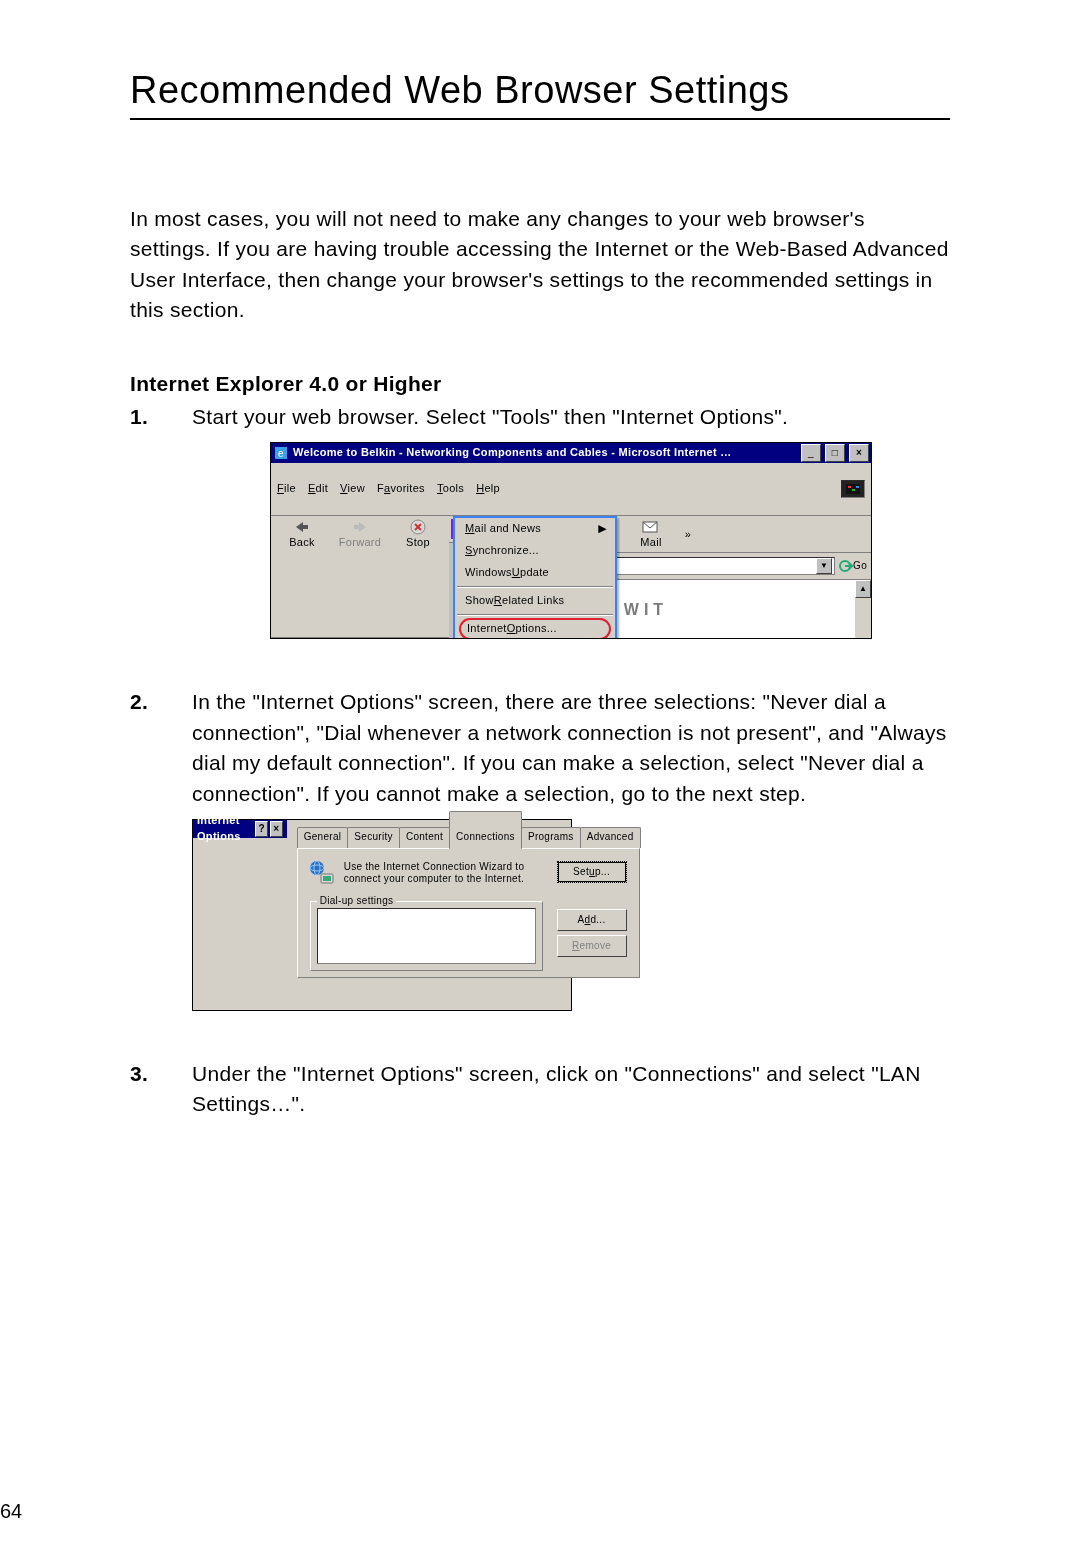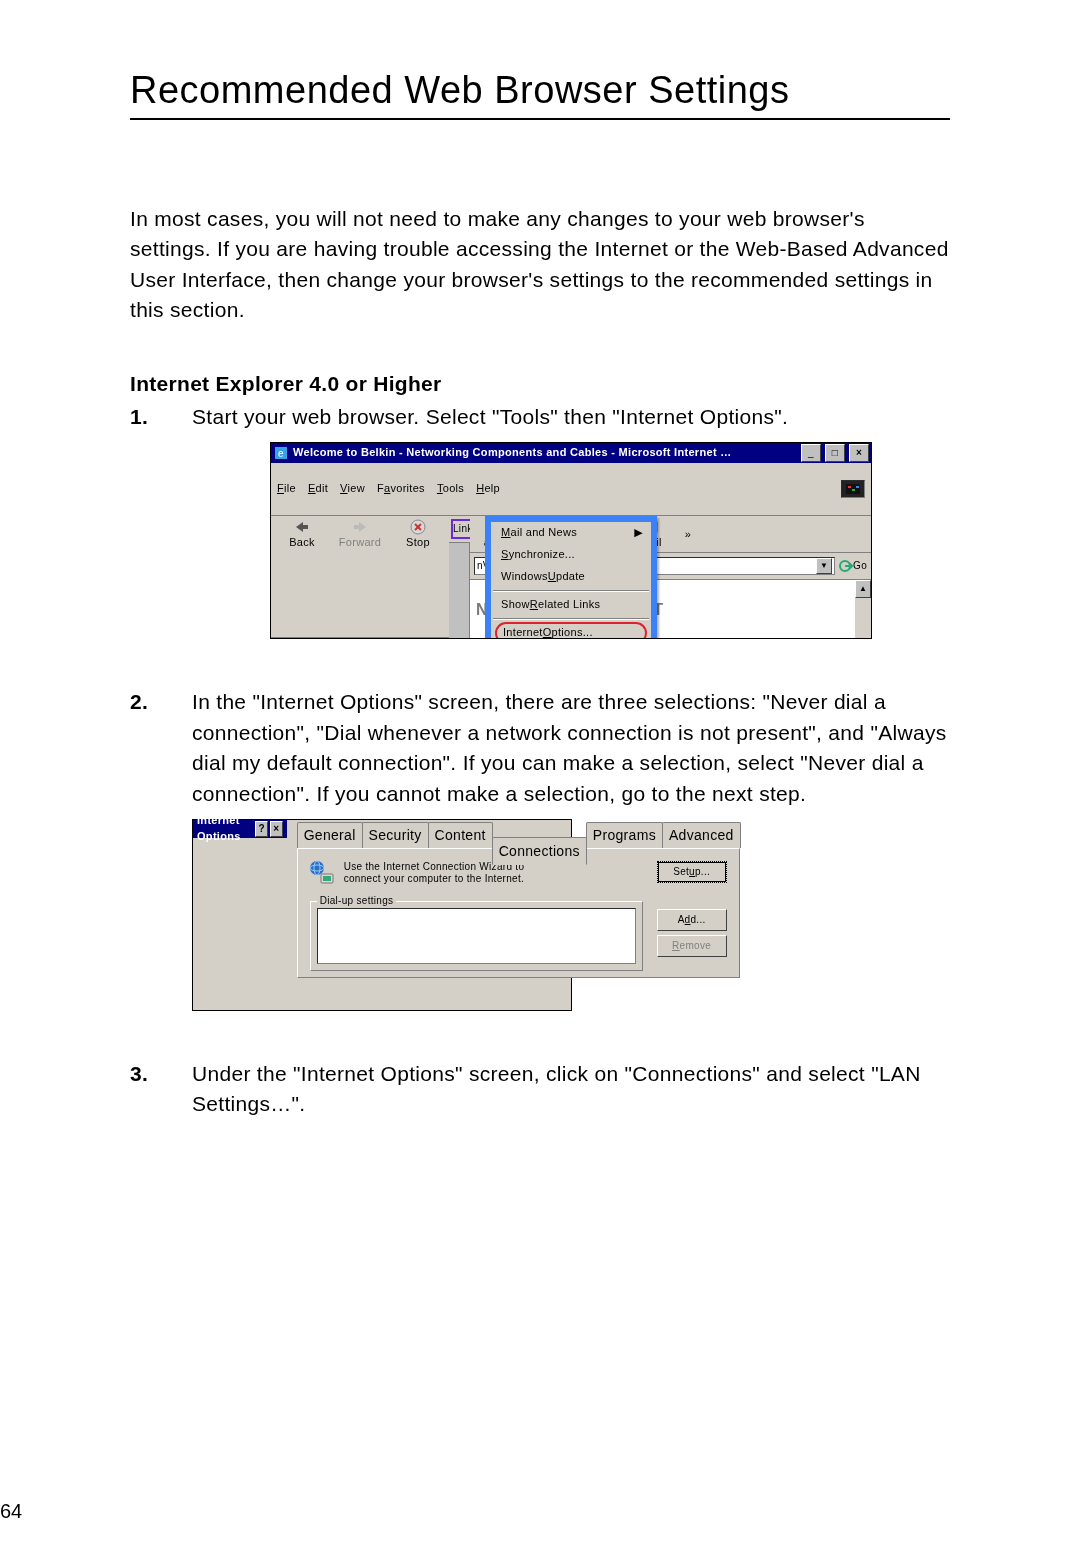--- a/index.html
+++ b/index.html
@@ -33,21 +33,21 @@
   .tbtn{display:flex;flex-direction:column;align-items:center;width:58px;color:#000}
   .tbtn.dis{color:#808080}
   .tbtn .ico{width:22px;height:16px;display:flex;align-items:center;justify-content:center}
   .ie-addr{background:#d4d0c8;display:flex;align-items:center;height:22px;padding:2px;border-bottom:1px solid #808080;gap:3px}
   .lnk{font-size:10px;border:2px solid #6d28d9;padding:1px 0;background:#d4d0c8}
   .addrlbl{font-size:10px}
   .addrbox{flex:1;background:#fff;border:1px inset #808080;height:16px;display:flex;align-items:center;font-size:10px;padding:0 2px;color:#000;gap:3px;overflow:hidden}
   .ie-content-left{flex:1;background:linear-gradient(90deg,#3b0a3e,#7b0a4e 50%,#c14d54);display:flex;align-items:flex-end;justify-content:center;padding-bottom:15px}
   .belkin{color:#fff;font-weight:bold;font-family:Georgia,serif;letter-spacing:6px;font-size:14px}
   .ie-right{flex:1;display:flex;flex-direction:column}
-  .tools-menu{position:absolute;left:214px;top:0;width:160px;background:#d4d0c8;border:6px solid #3b82f6;box-shadow:2px 2px 2px rgba(0,0,0,.3);z-index:5}
+  .tools-menu{position:absolute;left:182px;top:0;width:160px;background:#d4d0c8;border:2px solid #3b82f6;box-shadow:2px 2px 2px rgba(0,0,0,.3);z-index:5}
   .tools-menu .mi{padding:3px 8px 3px 10px;display:flex;align-items:center;white-space:nowrap}
   .tools-menu .mi u{text-decoration:underline}
   .tools-menu .mi .arr{margin-left:auto}
   .tools-menu .sep{height:1px;background:#808080;border-bottom:1px solid #fff;margin:2px 2px}
   .tools-menu .mi.hi{border:2px solid #d23;border-radius:14px;margin:2px 4px;padding:1px 6px}
   .ie-tb-r{background:#d4d0c8;display:flex;align-items:flex-start;padding:3px 2px 1px 2px;border-bottom:1px solid #808080;gap:6px}
   .tbtn-r{display:flex;flex-direction:column;align-items:center;width:46px}
   .tbtn-r .ico{width:22px;height:16px;display:flex;align-items:center;justify-content:center}
   .tbtn-r.more{width:16px;align-self:center;color:#000}
   .ie-addr-r{background:#d4d0c8;display:flex;align-items:center;height:22px;padding:2px 4px;border-bottom:1px solid #808080;gap:4px}
@@ -59,22 +59,22 @@
   .sb{position:absolute;right:0;top:0;bottom:0;width:16px;background:#d4d0c8;display:flex;flex-direction:column}
   .sb .ar{height:16px;background:#c0c0c0;border:1px solid #fff;border-right-color:#404040;border-bottom-color:#404040;display:flex;align-items:center;justify-content:center;font-size:8px}
 
   
   .dlg{width:100%;height:100%;display:flex;font-family:Tahoma,Arial,sans-serif;font-size:11px;background:#d4d0c8}
   .dlg-titlebar{background:#000080;color:#fff;display:flex;align-items:center;height:18px;padding:0 4px;font-weight:bold}
   .dlg-titlebar .sp{flex:1}
   .dbtn{width:17px;height:14px;background:#c0c0c0;border:1px solid #fff;border-right-color:#404040;border-bottom-color:#404040;display:flex;align-items:center;justify-content:center;color:#000;font-weight:bold;font-size:10px;margin-left:2px}
   .dlg-body{flex:1;padding:8px 10px 4px 10px;position:relative}
   .tabs{display:flex;align-items:flex-end;height:20px;position:relative;z-index:2}
-  .tab{padding:2px 6px 3px 6px;border:1px solid #808080;border-bottom:none;background:#d4d0c8;font-size:14px;margin-right:-1px;border-radius:2px 2px 0 0;white-space:nowrap}
-  .tab.act{background:#d4d0c8;position:relative;top:17px;padding-top:3px;border-bottom:1px solid #d4d0c8;z-index:3}
+  .tab{padding:2px 6px 3px 6px;border:1px solid #808080;border-bottom:none;background:#d4d0c8;font-size:10px;margin-right:-1px;border-radius:2px 2px 0 0;white-space:nowrap}
+  .tab.act{background:#d4d0c8;position:relative;top:1px;padding-top:18px;border-bottom:1px solid #d4d0c8;z-index:3}
   .tabpanel{border:1px solid #808080;background:#d4d0c8;height:130px;padding:10px 10px;box-sizing:border-box;position:relative;border-top-color:#fff;border-left-color:#fff}
   .wiz{display:flex;align-items:center;gap:8px}
   .wiz .wico{width:28px;height:28px;display:flex;align-items:center;justify-content:center}
   .wiz .wtxt{font-size:10px;width:190px;line-height:1.2}
   .btn{position:absolute;right:12px;width:68px;height:20px;background:#d4d0c8;border:1px solid #fff;border-right-color:#404040;border-bottom-color:#404040;font-size:10px;display:flex;align-items:center;justify-content:center}
   .btn.setup{top:12px;box-shadow:0 0 0 1px #000 inset;border:1px dotted #000}
   .btn.add{top:60px}
   .btn.rem{top:86px;color:#808080}
   .gb{position:absolute;left:12px;right:96px;top:52px;bottom:6px;border:1px solid #808080;border-left-color:#fff;border-top-color:#fff;border-radius:0}
   .gb::before{content:attr(data-label);position:absolute;top:-8px;left:6px;background:#d4d0c8;padding:0 3px;font-size:10px}

